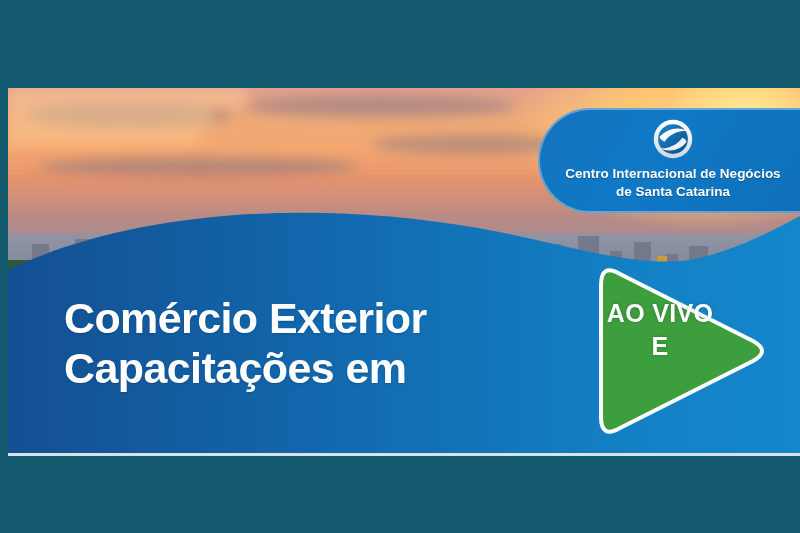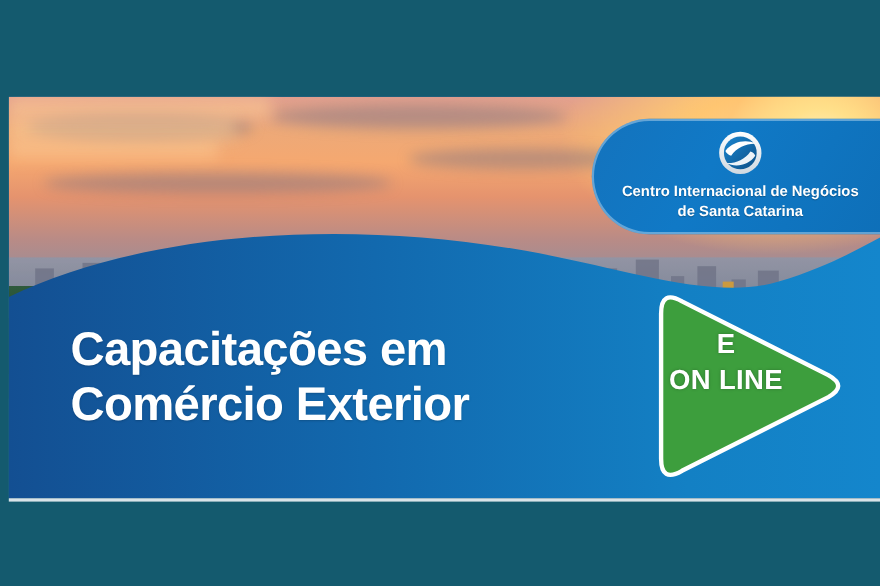--- a/index.html
+++ b/index.html
@@ -333,22 +333,22 @@
           <stop offset="0" stop-color="#134f92"></stop>
           <stop offset="0.42" stop-color="#1269ae"></stop>
           <stop offset="0.78" stop-color="#1380c4"></stop>
           <stop offset="1" stop-color="#1486cc"></stop>
         </linearGradient>
       </defs>
       <path d="M0,182 C120,124 300,110 470,140 C560,156 640,186 700,168 C740,156 770,140 792,128 L792,365 L0,365 Z" fill="url(#panelGrad)"></path>
     </svg>
 
     <div id="title-block">
+      <span class="tl">Comércio Exterior</span>
       <span class="tl">Capacitações em</span>
-      <span class="tl">Comércio Exterior</span>
     </div>
 
     <div id="cin-plate">
       <div id="cin-row">
         <svg id="cin-mark" viewBox="0 0 48 48">
           <defs>
             <linearGradient id="ringG" x1="0" y1="0" x2="0" y2="1">
               <stop offset="0" stop-color="#ffffff"></stop>
               <stop offset="1" stop-color="#cfd8e0"></stop>
             </linearGradient>
@@ -367,21 +367,21 @@
         <span>Centro Internacional de Negócios</span>
         <span>de Santa Catarina</span>
       </div>
     </div>
 
     <div id="play-badge">
       <svg viewBox="0 0 196 192">
         <path d="M26,30 Q26,8 45,19 L178,86 Q196,96 178,106 L45,173 Q26,184 26,162 Z" fill="#3d9e3d" stroke="#ffffff" stroke-width="4" stroke-linejoin="round"></path>
       </svg>
       <div id="play-text">
+        <span>AO VIVO</span>
         <span>E</span>
-        <span>ON LINE</span>
       </div>
     </div>
 
   </div>
 
   <div id="card-bottom-rule"></div>
 </div>
 
 </body></html>

